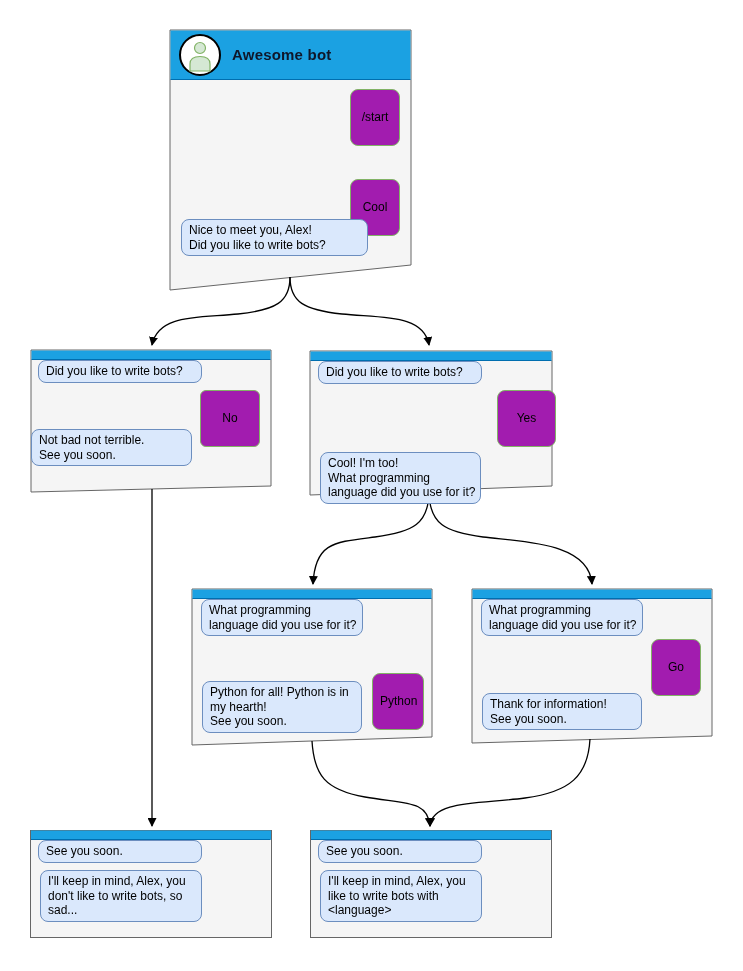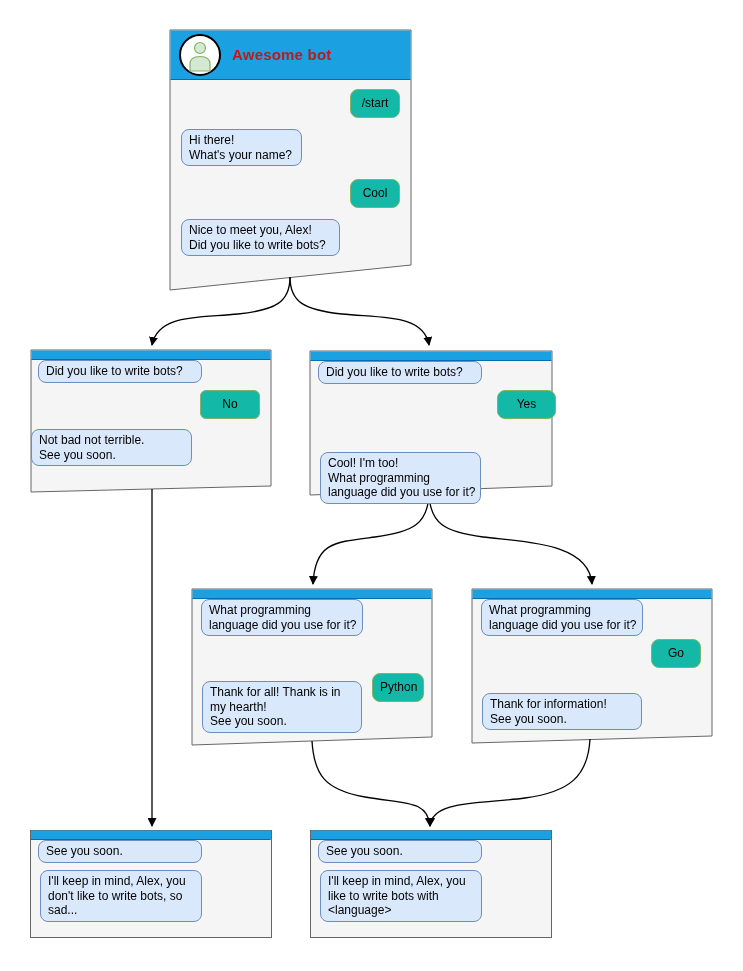--- a/index.html
+++ b/index.html
@@ -6,23 +6,23 @@
   .canvas{
     position:relative;width:743px;height:971px;background:#ffffff;
     font-family:"Liberation Sans", sans-serif;color:#000;overflow:hidden;
   }
   .layer{position:absolute;left:0;top:0;}
   .bubble{
     position:absolute;box-sizing:border-box;border-radius:8px;
     font-size:12px;line-height:1.22;white-space:pre;padding:3px 7px;z-index:2;
   }
   .bubble.bot{background:#dae8fc;border:1px solid #6c8ebf;}
-  .bubble.user{background:#14b8a6;border:1px solid #82b366;text-align:center;padding:6px 7px;}
+  .bubble.user{background:#a21caf;border:1px solid #82b366;text-align:center;padding:20px 7px;}
   .bot-title{
-    position:absolute;z-index:3;color:#b91c1c;font-weight:bold;font-size:15px;
+    position:absolute;z-index:3;color:#0f172a;font-weight:bold;font-size:15px;
     letter-spacing:.2px;
   }
 </style>
 </head>
 <body>
 
 <div class="canvas">
 
   <svg class="layer" width="743" height="971" viewBox="0 0 743 971">
     <defs>
@@ -85,41 +85,39 @@
       <path d="M 429 491 C 429 524 445 532 483 537 C 523 542 589 542 592 584" marker-end="url(#arrow)"></path>
       <path d="M 152 489 L 152 826" marker-end="url(#arrow)"></path>
       <path d="M 312 741 C 314 775 325 790 365 797 C 405 804 428 800 430 826" marker-end="url(#arrow)"></path>
       <path d="M 590 739 C 588 776 570 792 525 798 C 480 804 432 800 430 826" marker-end="url(#arrow)"></path>
     </g>
   </svg>
 
   <div class="bot-title" style="left:232px;top:46px;">Awesome bot</div>
 
   <div class="bubble user" style="left:350px;top:89px;width:50px;">/start</div>
-  <div class="bubble bot" style="left:181px;top:129px;width:121px;">Hi there!
-What's your name?</div>
   <div class="bubble user" style="left:350px;top:179px;width:50px;">Cool</div>
-  <div class="bubble bot" style="left:181px;top:219px;width:159px;">Nice to meet you, Alex!
+  <div class="bubble bot" style="left:181px;top:219px;width:187px;">Nice to meet you, Alex!
 Did you like to write bots?</div>
 
   <div class="bubble bot" style="left:38px;top:360px;width:164px;">Did you like to write bots?</div>
   <div class="bubble user" style="left:200px;top:390px;width:60px;border-radius:6px;">No</div>
   <div class="bubble bot" style="left:31px;top:429px;width:161px;">Not bad not terrible.
 See you soon.</div>
 
   <div class="bubble bot" style="left:318px;top:361px;width:164px;">Did you like to write bots?</div>
   <div class="bubble user" style="left:481px;top:390px;width:59px;margin-left:16px;">Yes</div>
   <div class="bubble bot" style="left:320px;top:452px;width:161px;">Cool! I'm too!
 What programming
 language did you use for it?</div>
 
   <div class="bubble bot" style="left:201px;top:599px;width:162px;">What programming
 language did you use for it?</div>
   <div class="bubble user" style="left:372px;top:639px;width:52px;margin-top:34px;">Python</div>
-  <div class="bubble bot" style="left:202px;top:681px;width:160px;">Thank for all! Thank is in
+  <div class="bubble bot" style="left:202px;top:681px;width:160px;">Python for all! Python is in
 my hearth!
 See you soon.</div>
 
   <div class="bubble bot" style="left:481px;top:599px;width:162px;">What programming
 language did you use for it?</div>
   <div class="bubble user" style="left:651px;top:639px;width:50px;">Go</div>
   <div class="bubble bot" style="left:482px;top:681px;width:160px;margin-top:12px;">Thank for information!
 See you soon.</div>
 
   <div class="bubble bot" style="left:38px;top:840px;width:164px;">See you soon.</div>

